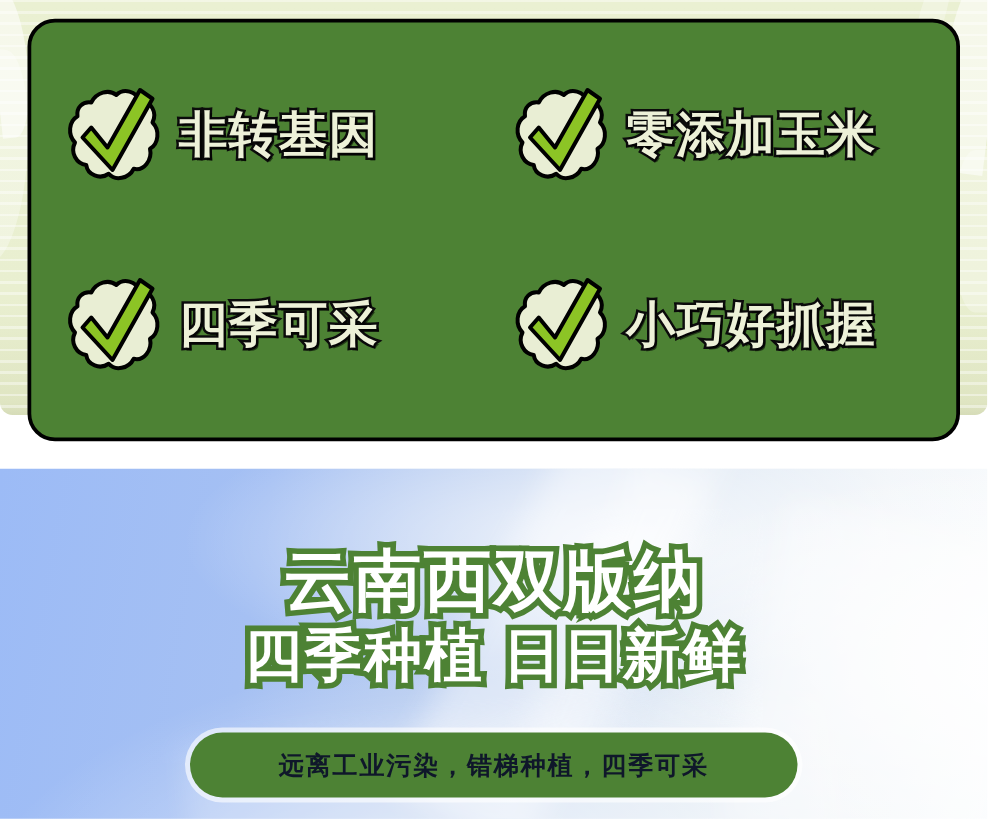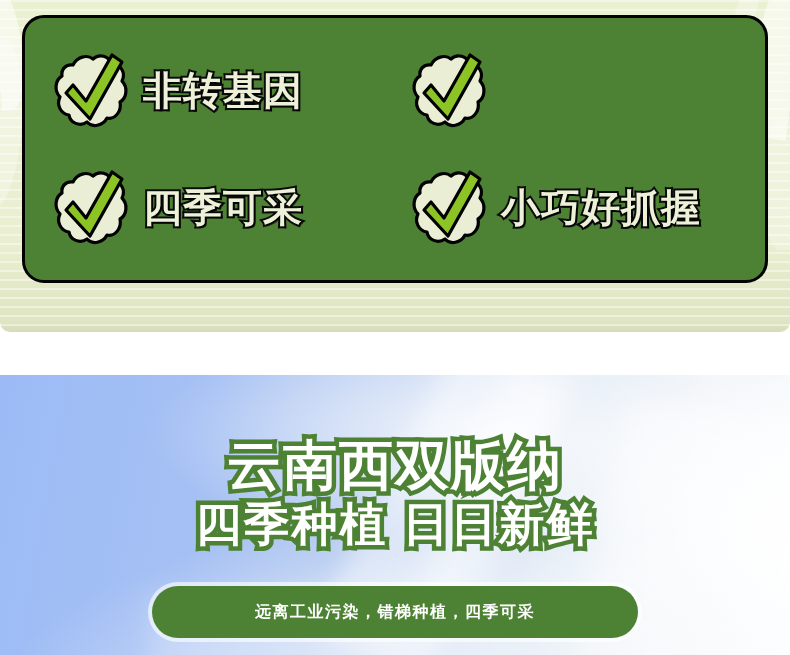--- a/index.html
+++ b/index.html
@@ -25,21 +25,21 @@
   }
   
   .leaf-wisp{ position:absolute; background:rgba(255,255,255,.55); pointer-events:none; }
   .wisp-l1{ left:-4px;  top:-10px; width:26px;  height:120px; border-radius:0 60% 60% 0/0 50% 50% 0; transform:rotate(-6deg); }
   .wisp-l2{ left:-12px; top:40px;  width:34px;  height:170px; border-radius:0 70% 70% 0/0 50% 50% 0; transform:rotate(4deg); opacity:.6;}
   .wisp-r1{ right:-6px; top:-26px; width:40px;  height:165px; border-radius:60% 0 0 60%/50% 0 0 50%; transform:rotate(7deg); }
   .wisp-r2{ right:34px; top:-34px; width:20px;  height:92px;  border-radius:50%; transform:rotate(16deg); opacity:.55;}
   .wisp-r3{ right:-2px; top:120px; width:30px;  height:130px; border-radius:60% 0 0 60%/50% 0 0 50%; opacity:.5;}
 
   .feature-card{
-    position:absolute; left:22px; top:15px; width:746px; height:268px;
+    position:absolute; left:22px; top:15px; width:746px; height:338px;
     background:#4d8234;
     border:3px solid #000000;
     border-radius:22px;
   }
   .feature-grid{
     position:absolute; inset:0;
     display:grid;
     grid-template-columns:1fr 1fr;
     grid-template-rows:1fr 1fr;
     align-items:center;
@@ -93,21 +93,21 @@
 
   .tagline-pill{
     position:absolute; left:152px; top:586px;
     width:486px; height:52px;
     background:#4d8234;
     border-radius:26px;
     display:flex; align-items:center; justify-content:center;
     box-shadow:0 0 0 4px rgba(255,255,255,.62);
   }
   .tagline-text{
-    font-size:16px; font-weight:700; color:#ffffff;
+    font-size:20px; font-weight:700; color:#0f172a;
     letter-spacing:1.5px; white-space:nowrap;
   }
 </style>
 </head>
 <body>
 
 <div id="page">
 
   <section class="top-section">
     <span class="leaf-wisp wisp-l1"></span>
@@ -133,20 +133,21 @@
 
         <div class="feature-item col2">
           <span class="check-icon">
             <svg viewBox="0 0 76 80" xmlns="http://www.w3.org/2000/svg">
               <path d="M20 14 C24 6 34 3 40 8 C46 2 56 5 59 13 C68 13 73 22 69 30
                        C75 36 74 47 67 51 C69 60 62 69 54 67 C50 75 39 77 34 71
                        C27 76 17 72 16 64 C8 63 3 54 7 46 C1 40 2 29 9 25 C8 18 13 13 20 14 Z" fill="#e9eed4" stroke="#000000" stroke-width="3.2" stroke-linejoin="round"></path>
               <path d="M13 42 L20 34 L33 50 L59 4 L69 11 L37 68 Z" fill="#8cc425" stroke="#000000" stroke-width="3.2" stroke-linejoin="round"></path>
             </svg>
           </span>
+          <span class="feature-label">零添加玉米</span>
         </div>
 
         <div class="feature-item">
           <span class="check-icon">
             <svg viewBox="0 0 76 80" xmlns="http://www.w3.org/2000/svg">
               <path d="M20 14 C24 6 34 3 40 8 C46 2 56 5 59 13 C68 13 73 22 69 30
                        C75 36 74 47 67 51 C69 60 62 69 54 67 C50 75 39 77 34 71
                        C27 76 17 72 16 64 C8 63 3 54 7 46 C1 40 2 29 9 25 C8 18 13 13 20 14 Z" fill="#e9eed4" stroke="#000000" stroke-width="3.2" stroke-linejoin="round"></path>
               <path d="M13 42 L20 34 L33 50 L59 4 L69 11 L37 68 Z" fill="#8cc425" stroke="#000000" stroke-width="3.2" stroke-linejoin="round"></path>
             </svg>

